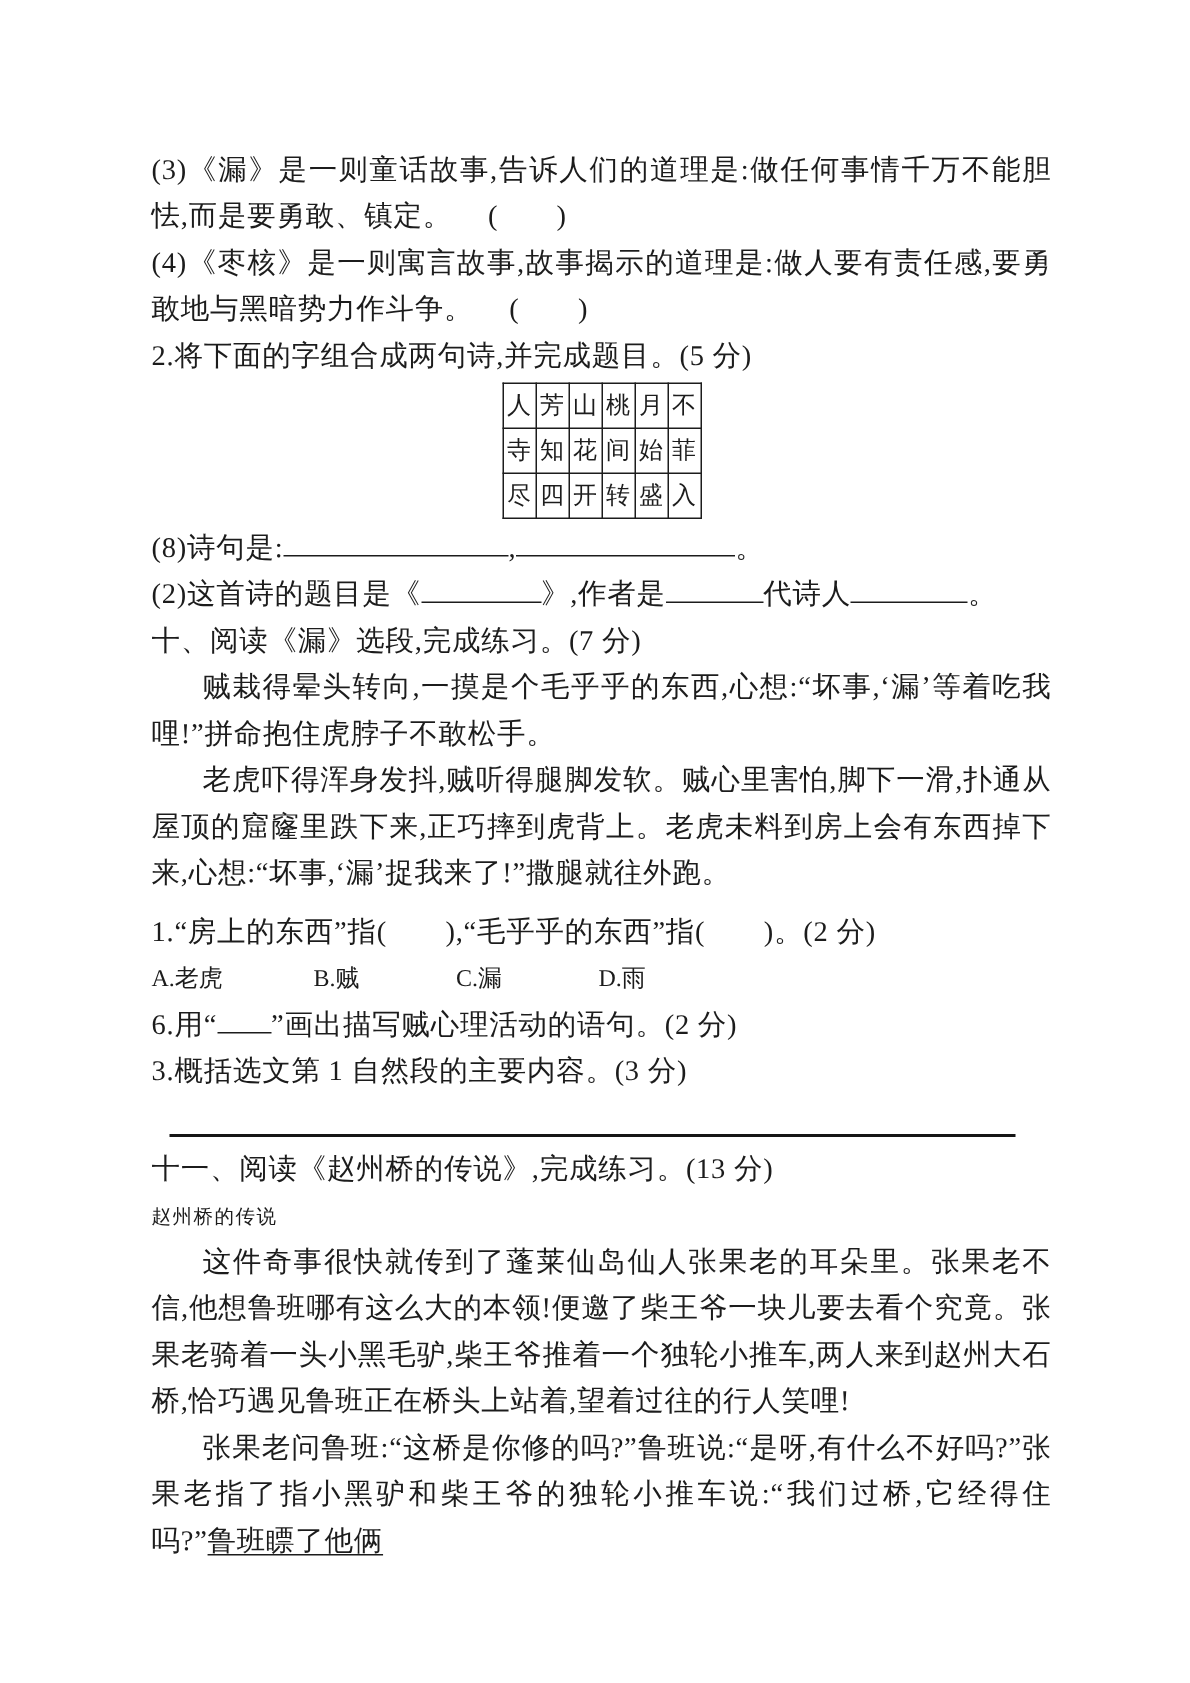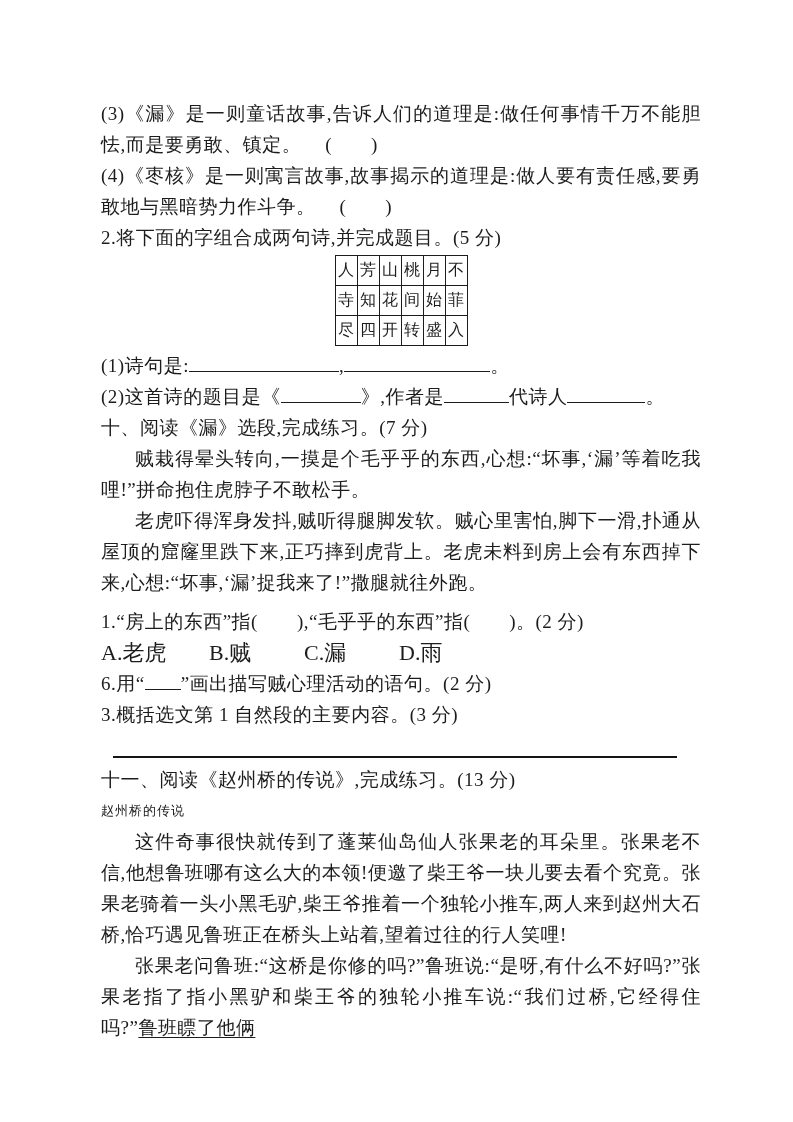--- a/index.html
+++ b/index.html
@@ -53,21 +53,21 @@
     height: 15px;
     vertical-align: baseline;
   }
   .bl-150 { width: 150px; }
   .bl-146 { width: 146px; }
   .bl-80  { width: 80px; }
   .bl-65  { width: 65px; }
   .bl-78  { width: 78px; }
   .bl-36  { width: 36px; }
   
-  .options { font-size: 22px; line-height: 31px; }
+  .options { font-size: 16px; line-height: 31px; }
   .opt { display: inline-block; }
   .opt-a { width: 108px; }
   .opt-b { width: 95px; }
   .opt-c { width: 95px; }
   
   .divider {
     border: none;
     border-top: 2px solid #151515;
     margin: 26px 24px 6px 12px;
     width: 564px;
@@ -114,21 +114,21 @@
       <td>尽</td>
       <td>四</td>
       <td>开</td>
       <td>转</td>
       <td>盛</td>
       <td>入</td>
     </tr>
   </tbody>
     </table>
 
-  <div class="qline nowrapline"><span>(1)诗句是:</span><span class="blank bl-150"></span><span>,</span><span class="blank bl-146"></span><span>。</span></div>
+  <div class="qline nowrapline"><span>(8)诗句是:</span><span class="blank bl-150"></span><span>,</span><span class="blank bl-146"></span><span>。</span></div>
 
   <div class="qline nowrapline"><span>(2)这首诗的题目是《</span><span class="blank bl-80"></span><span>》,作者是</span><span class="blank bl-65"></span><span>代诗人</span><span class="blank bl-78"></span><span>。</span></div>
 
   <div class="line nowrapline">十、阅读《漏》选段,完成练习。(7 分)</div>
 
   <div class="para">贼栽得晕头转向,一摸是个毛乎乎的东西,心想:“坏事,‘漏’等着吃我哩!”拼命抱住虎脖子不敢松手。</div>
 
   <div class="para">老虎吓得浑身发抖,贼听得腿脚发软。贼心里害怕,脚下一滑,扑通从屋顶的窟窿里跌下来,正巧摔到虎背上。老虎未料到房上会有东西掉下来,心想:“坏事,‘漏’捉我来了!”撒腿就往外跑。</div>
 
   <div class="qline nowrapline mt6">1.“房上的东西”指(　　),“毛乎乎的东西”指(　　)。(2 分)</div>

